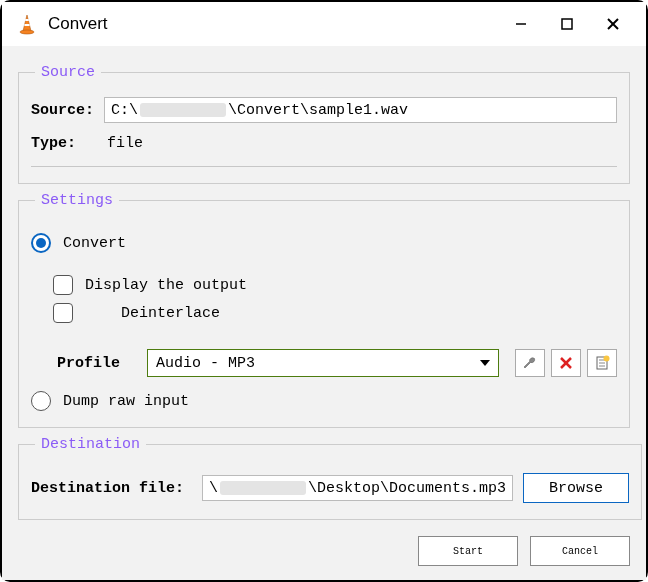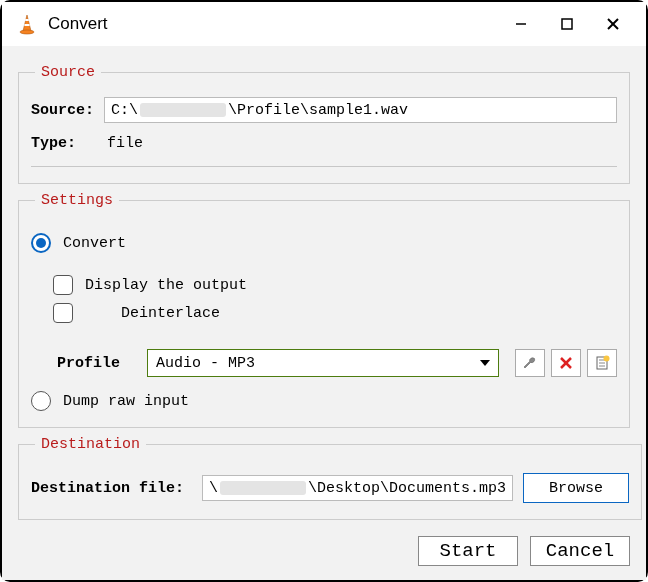--- a/index.html
+++ b/index.html
@@ -52,21 +52,21 @@
   border: 1px solid #ccc;
   margin-top: 8px;
   padding: 14px 12px 16px 12px;
   position: relative;
 }
 fieldset.group > legend {
   padding: 0 6px;
   margin-left: 4px;
   font-family: "Courier New", monospace;
   font-size: 15px;
-  color: #b91c1c;
+  color: #8b5cf6;
   background: #f2f2f2;
 }
 
 .row { display: flex; align-items: center; margin-top: 6px; }
 .row:first-of-type { margin-top: 2px; }
 .label { margin-right: 10px; white-space: nowrap; font-weight: bold; }
 .value { white-space: nowrap; }
 
 .textfield {
   flex: 1;
@@ -162,21 +162,21 @@
   padding-top: 16px;
   display: flex;
   justify-content: flex-end;
   gap: 12px;
 }
 .btn {
   width: 100px; height: 30px;
   border: 1px solid #888;
   background: #fff;
   font-family: "Courier New", monospace;
-  font-size: 19px;
+  font-size: 10px;
   cursor: pointer;
   display: flex; align-items: center; justify-content: center;
 }
 </style>
 </head>
 <body>
 
 <div class="window">
 
   <div class="titlebar">
@@ -211,21 +211,21 @@
 
   <div class="client">
 
     <fieldset class="group">
       <legend>Source</legend>
       <div class="row">
         <span class="label">Source:</span>
         <div class="textfield">
           <span>C:\</span>
             <span class="redact wide"></span>
-            <span>\Profile\sample1.wav</span>
+            <span>\Convert\sample1.wav</span>
         </div>
       </div>
       <div class="row" style="margin-top:12px;">
         <span class="label" style="width:66px;">Type:</span>
         <span class="value">file</span>
       </div>
       <hr class="sep">
     </fieldset>
 
     <fieldset class="group">

